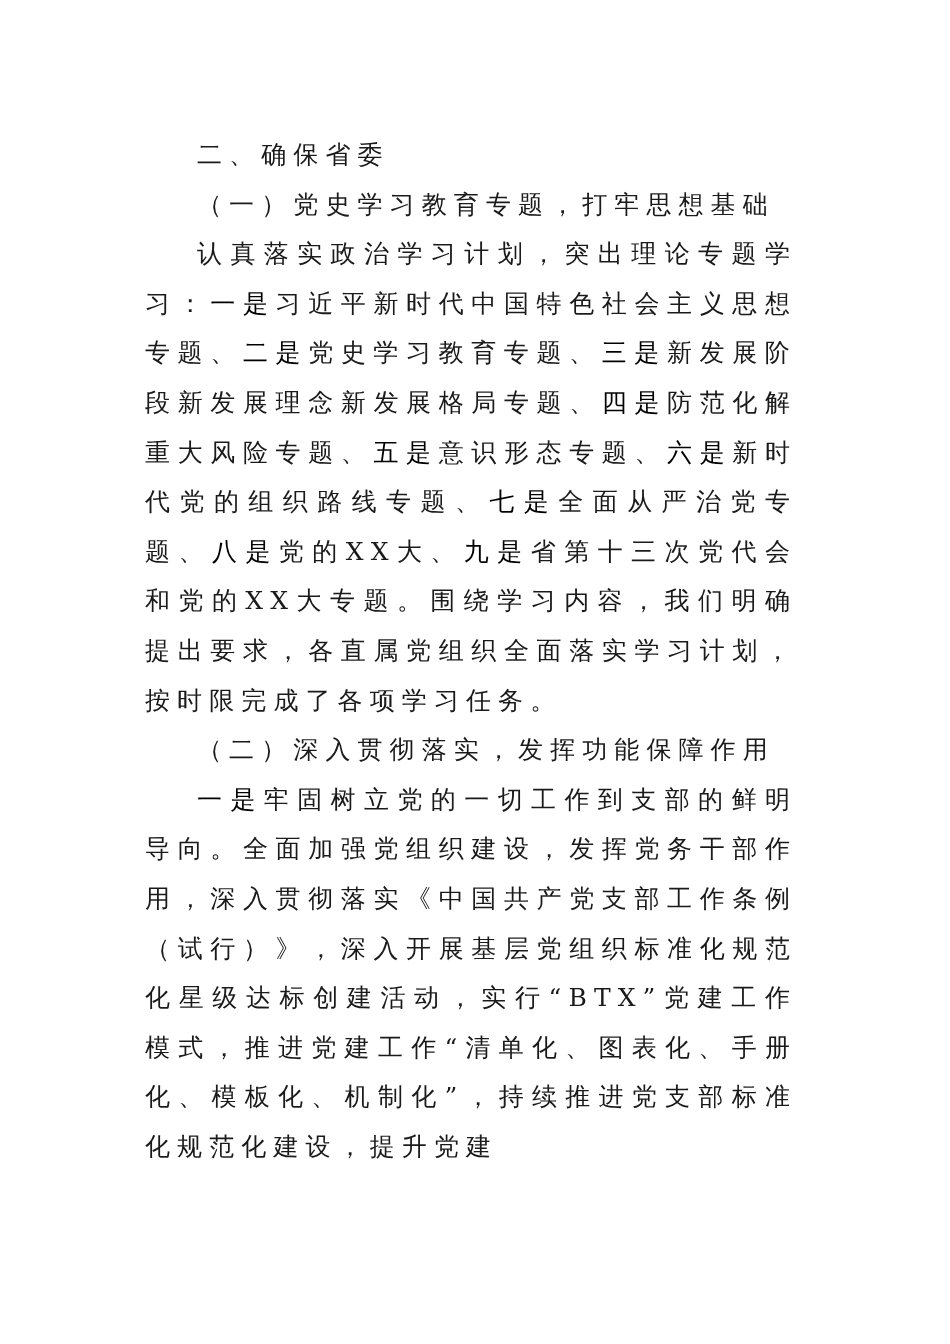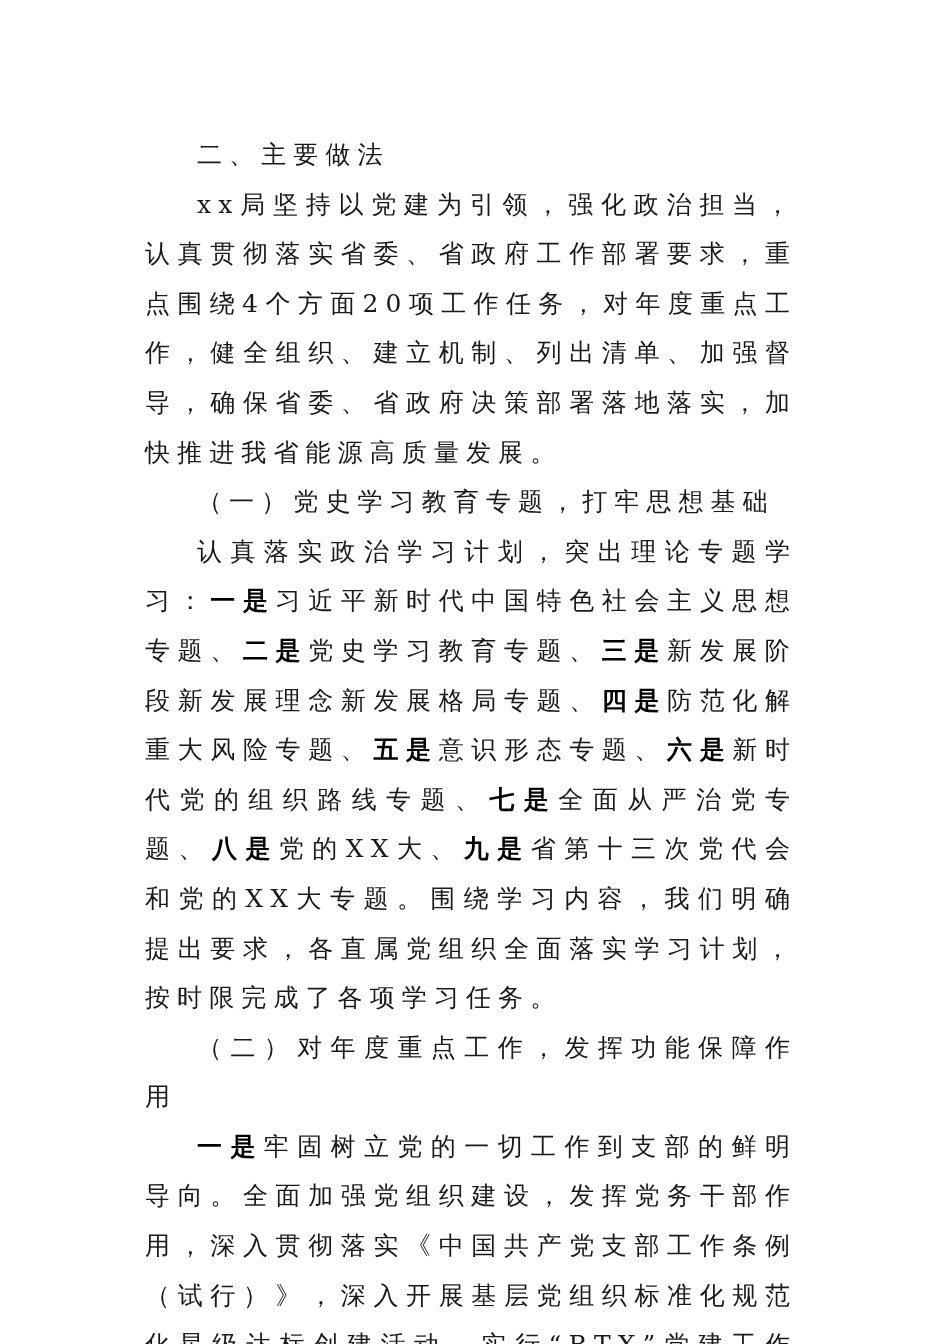--- a/index.html
+++ b/index.html
@@ -12,25 +12,24 @@
     font-family: "DejaVu Serif", "Liberation Serif", serif;
     font-size: 25px;
     line-height: 49.6px;
     color: #1a1a1a;
     letter-spacing: 7.1px;
     text-align: justify;
   }
   .para { margin: 0; text-indent: 52px; }
   .heading { margin: 0; text-indent: 52px; }
   .sub-heading { margin: 0; text-indent: 52px; }
-  b { font-weight: bold; color: #000; }
+  b { font-weight: normal; color: #000; }
 </style>
 </head>
 <body>
 
 <div class="page">
-  <p class="heading">二、主要做法</p>
-  <p class="para">xx局坚持以党建为引领，强化政治担当，认真贯彻落实省委、省政府工作部署要求，重点围绕4个方面20项工作任务，对年度重点工作，健全组织、建立机制、列出清单、加强督导，确保省委、省政府决策部署落地落实，加快推进我省能源高质量发展。</p>
+  <p class="heading">二、确保省委</p>
   <p class="sub-heading">（一）党史学习教育专题，打牢思想基础</p>
   <p class="para"><span>认真落实政治学习计划，突出理论专题学习：</span><b>一是</b><span>习近平新时代中国特色社会主义思想专题、</span><b>二是</b><span>党史学习教育专题、</span><b>三是</b><span>新发展阶段新发展理念新发展格局专题、</span><b>四是</b><span>防范化解重大风险专题、</span><b>五是</b><span>意识形态专题、</span><b>六是</b><span>新时代党的组织路线专题、</span><b>七是</b><span>全面从严治党专题、</span><b>八是</b><span>党的XX大、</span><b>九是</b><span>省第十三次党代会和党的XX大专题。围绕学习内容，我们明确提出要求，各直属党组织全面落实学习计划，按时限完成了各项学习任务。</span></p>
-  <p class="sub-heading">（二）对年度重点工作，发挥功能保障作用</p>
+  <p class="sub-heading">（二）深入贯彻落实，发挥功能保障作用</p>
   <p class="para"><b>一是</b><span>牢固树立党的一切工作到支部的鲜明导向。全面加强党组织建设，发挥党务干部作用，深入贯彻落实《中国共产党支部工作条例（试行）》，深入开展基层党组织标准化规范化星级达标创建活动，实行“BTX”党建工作模式，推进党建工作“清单化、图表化、手册化、模板化、机制化”，持续推进党支部标准化规范化建设，提升党建</span></p>
 </div>
 
 </body></html>

